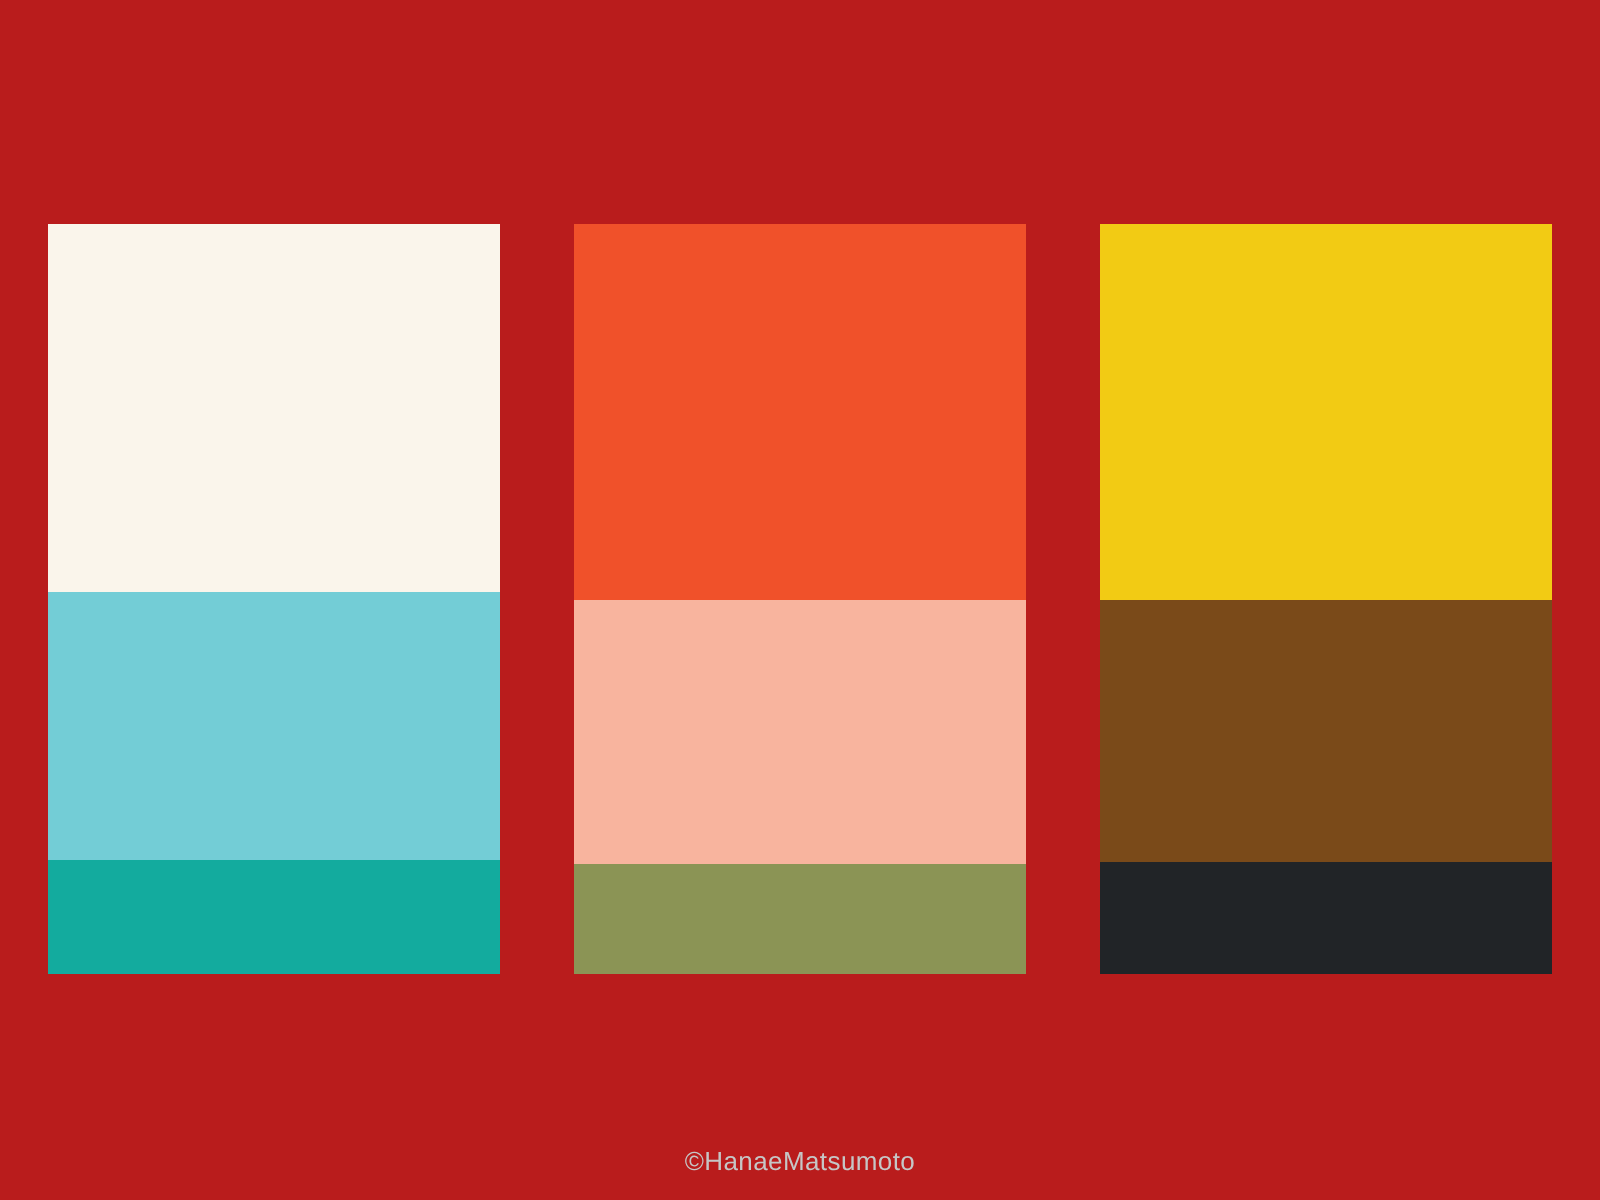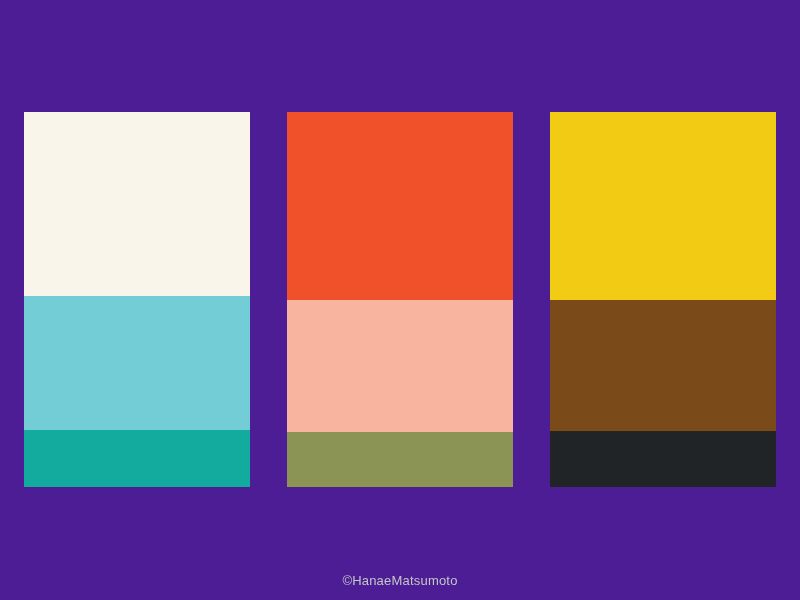--- a/index.html
+++ b/index.html
@@ -70,21 +70,21 @@
     font-family: "Liberation Sans", sans-serif;
     font-size: 13px;
     letter-spacing: 0.2px;
     color: #c6c6c6;
     user-select: none;
   }
 </style>
 </head>
 <body style="background-color: rgb(255, 255, 255);">
 
-<div id="palette-board" style="background-color: #4c1d95;">
+<div id="palette-board" style="background-color: #b91c1c;">
 
   <div class="palette-column" id="palette-column-1">
     <div class="swatch swatch-0" style="background-color: rgb(250, 245, 235);"></div>
     <div class="swatch swatch-1" style="background-color: rgb(115, 205, 214);"></div>
     <div class="swatch swatch-2" style="background-color: rgb(19, 171, 158);"></div>
   </div>
 
   <div class="palette-column" id="palette-column-2">
     <div class="swatch swatch-0" style="background-color: rgb(240, 81, 42);"></div>
     <div class="swatch swatch-1" style="background-color: rgb(248, 180, 158);"></div>

